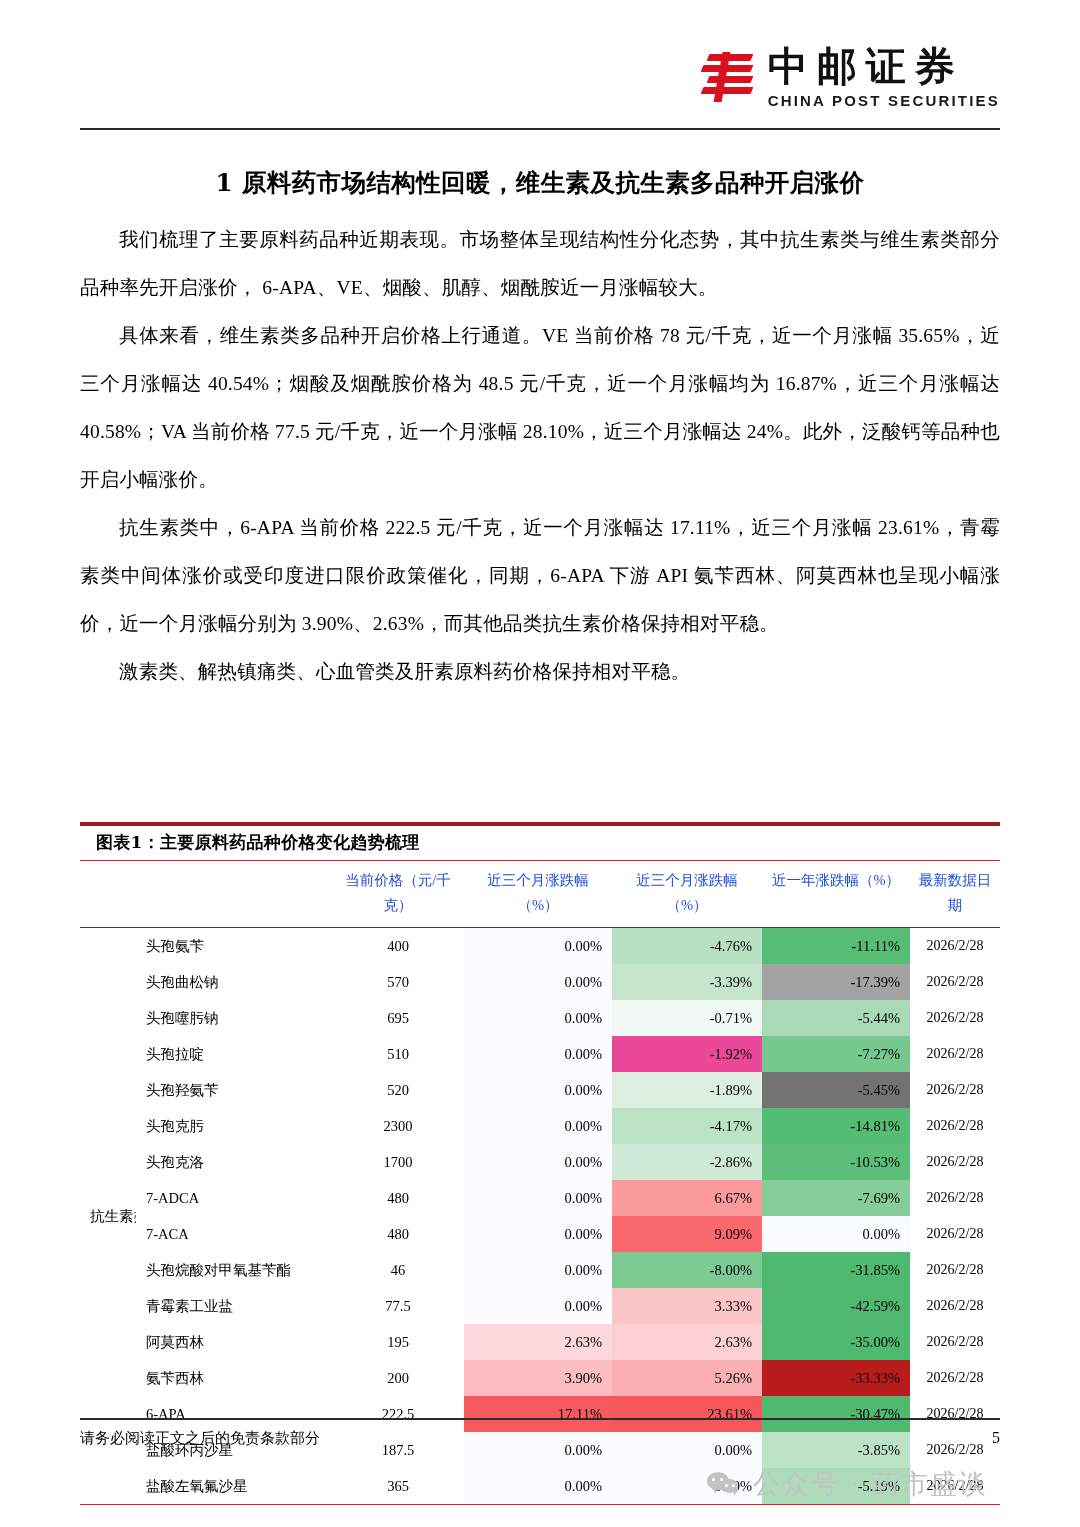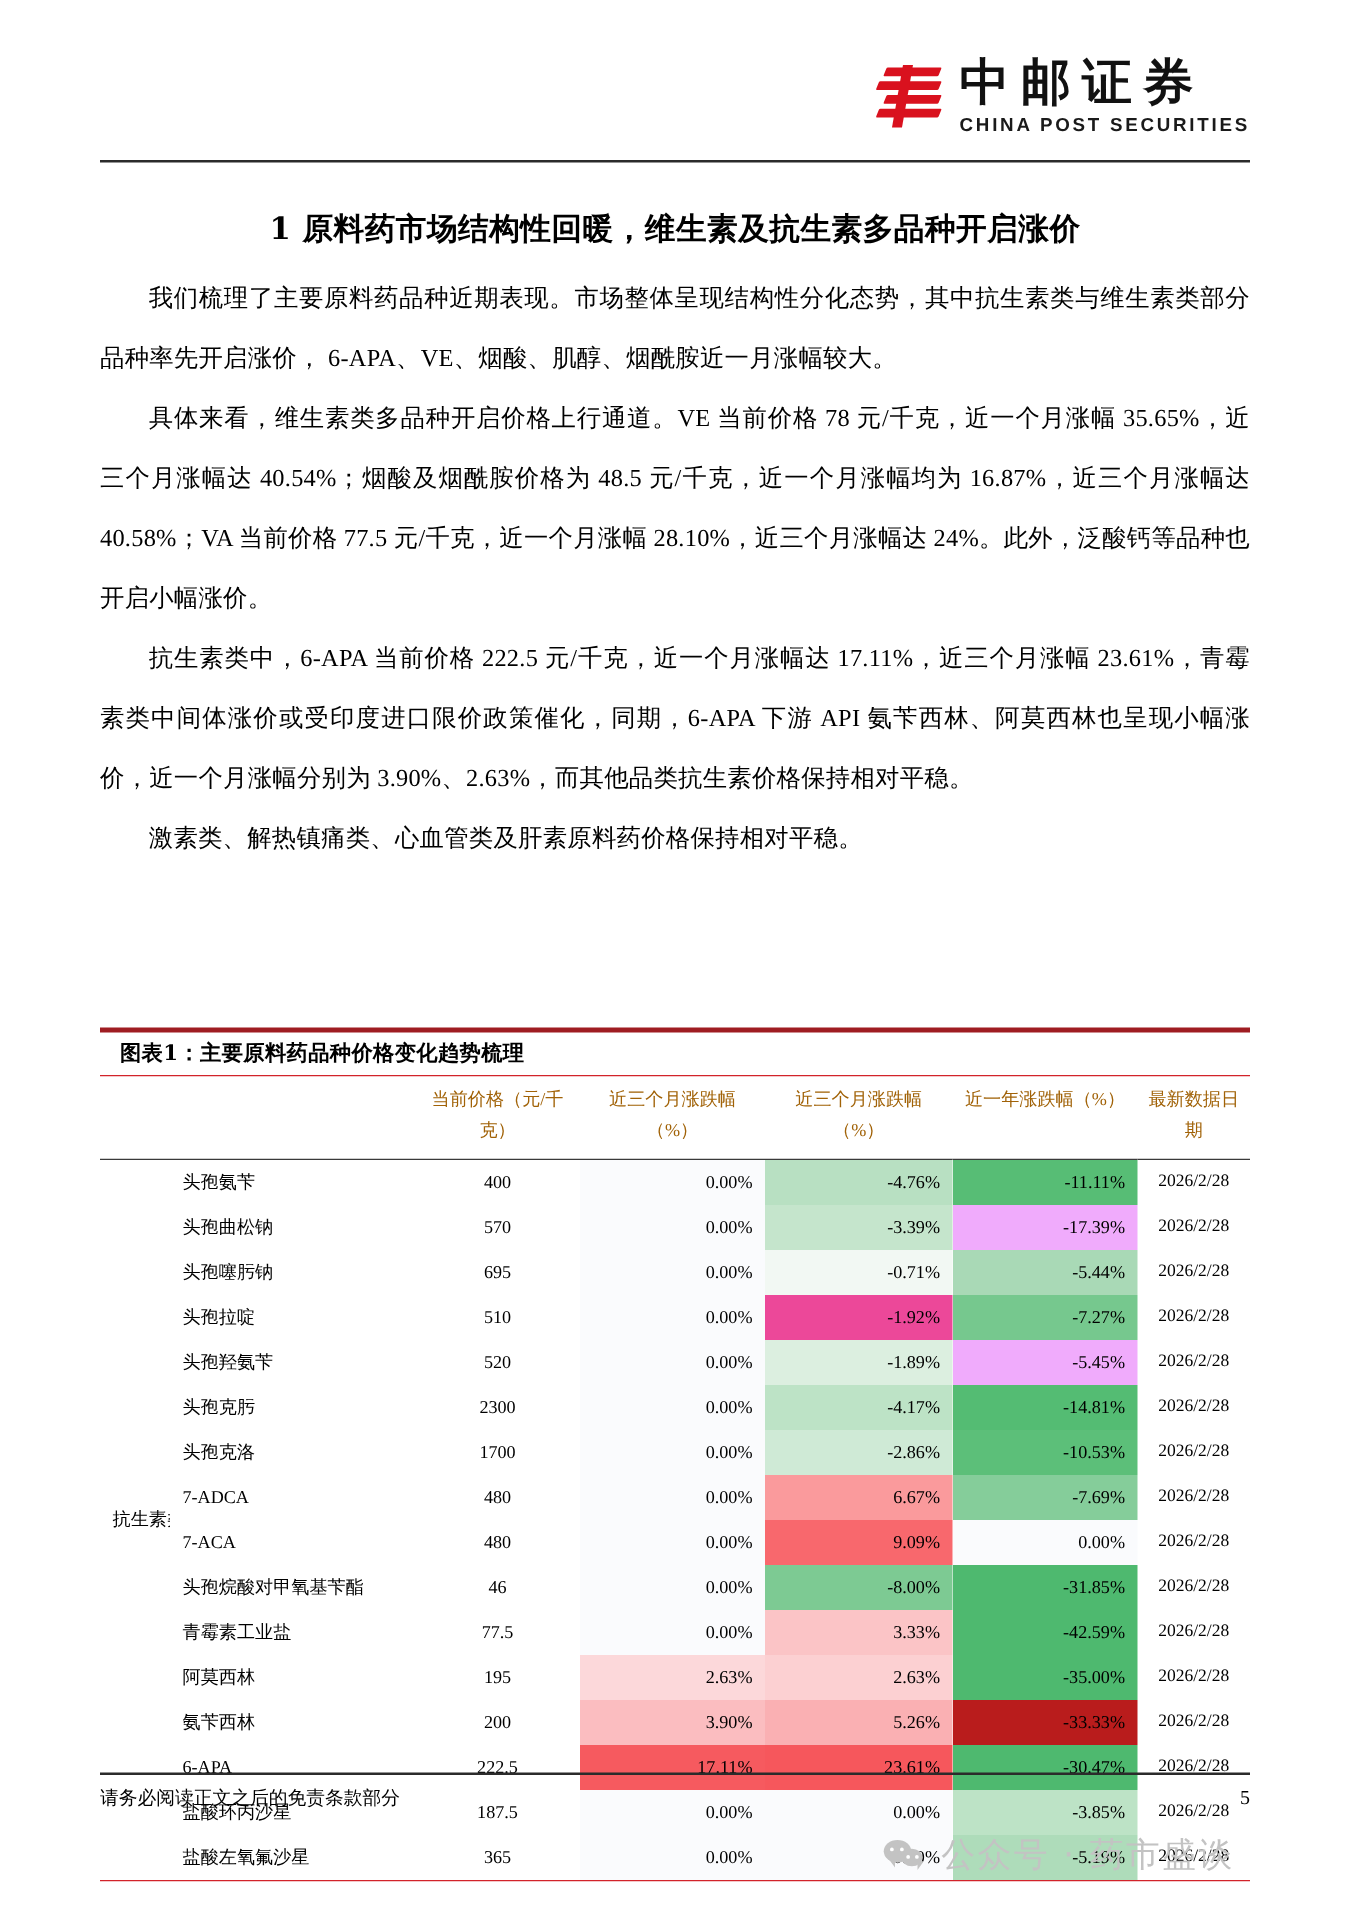--- a/index.html
+++ b/index.html
@@ -119,21 +119,21 @@
   }
   table.price-table {
     width: 100%;
     border-collapse: collapse;
     font-size: 14.5px;
     table-layout: fixed;
   }
   table.price-table thead th {
     font-weight: normal;
     font-size: 14.5px;
-    color: #a16207;
+    color: #1d4ed8;
     vertical-align: top;
     padding: 7px 6px 8px 6px;
     line-height: 1.75;
     text-align: center;
     border-bottom: 1.6px solid #3a3a3a;
   }
   th.c-group, th.c-name { text-align: left; }
   .col-group { width: 56px; }
   .col-name  { width: 196px; }
   .col-price { width: 132px; }
@@ -286,21 +286,21 @@
           <td class="pct-cell" style="background: rgb(250, 251, 253);">0.00%</td>
           <td class="pct-cell" style="background: rgb(184, 224, 194);">-4.76%</td>
           <td class="pct-cell" style="background: rgb(87, 189, 117); margin-top: 40px;">-11.11%</td>
           <td class="date-cell">2026/2/28</td>
         </tr>
         <tr>
           <td class="name-cell">头孢曲松钠</td>
           <td class="price-cell">570</td>
           <td class="pct-cell" style="background: rgb(250, 251, 253);">0.00%</td>
           <td class="pct-cell" style="background: rgb(197, 229, 204);">-3.39%</td>
-          <td class="pct-cell" style="background: #f0abfc;">-17.39%</td>
+          <td class="pct-cell" style="background: #a3a3a3;">-17.39%</td>
           <td class="date-cell">2026/2/28</td>
         </tr>
         <tr>
           <td class="name-cell">头孢噻肟钠</td>
           <td class="price-cell">695</td>
           <td class="pct-cell" style="background: rgb(250, 251, 253);">0.00%</td>
           <td class="pct-cell" style="background: rgb(242, 248, 243);">-0.71%</td>
           <td class="pct-cell" style="background: rgb(169, 217, 182);">-5.44%</td>
           <td class="date-cell">2026/2/28</td>
         </tr>
@@ -310,21 +310,21 @@
           <td class="pct-cell" style="background: rgb(250, 251, 253);">0.00%</td>
           <td class="pct-cell" style="background: #ec4899;">-1.92%</td>
           <td class="pct-cell" style="background: rgb(118, 200, 142);">-7.27%</td>
           <td class="date-cell">2026/2/28</td>
         </tr>
         <tr>
           <td class="name-cell">头孢羟氨苄</td>
           <td class="price-cell">520</td>
           <td class="pct-cell" style="background: rgb(250, 251, 253);">0.00%</td>
           <td class="pct-cell" style="background: rgb(220, 239, 224);">-1.89%</td>
-          <td class="pct-cell" style="background: #f0abfc;">-5.45%</td>
+          <td class="pct-cell" style="background: #737373;">-5.45%</td>
           <td class="date-cell">2026/2/28</td>
         </tr>
         <tr>
           <td class="name-cell">头孢克肟</td>
           <td class="price-cell">2300</td>
           <td class="pct-cell" style="background: rgb(250, 251, 253);">0.00%</td>
           <td class="pct-cell" style="background: rgb(189, 227, 198);">-4.17%</td>
           <td class="pct-cell" style="background: rgb(84, 188, 115);">-14.81%</td>
           <td class="date-cell">2026/2/28</td>
         </tr>

